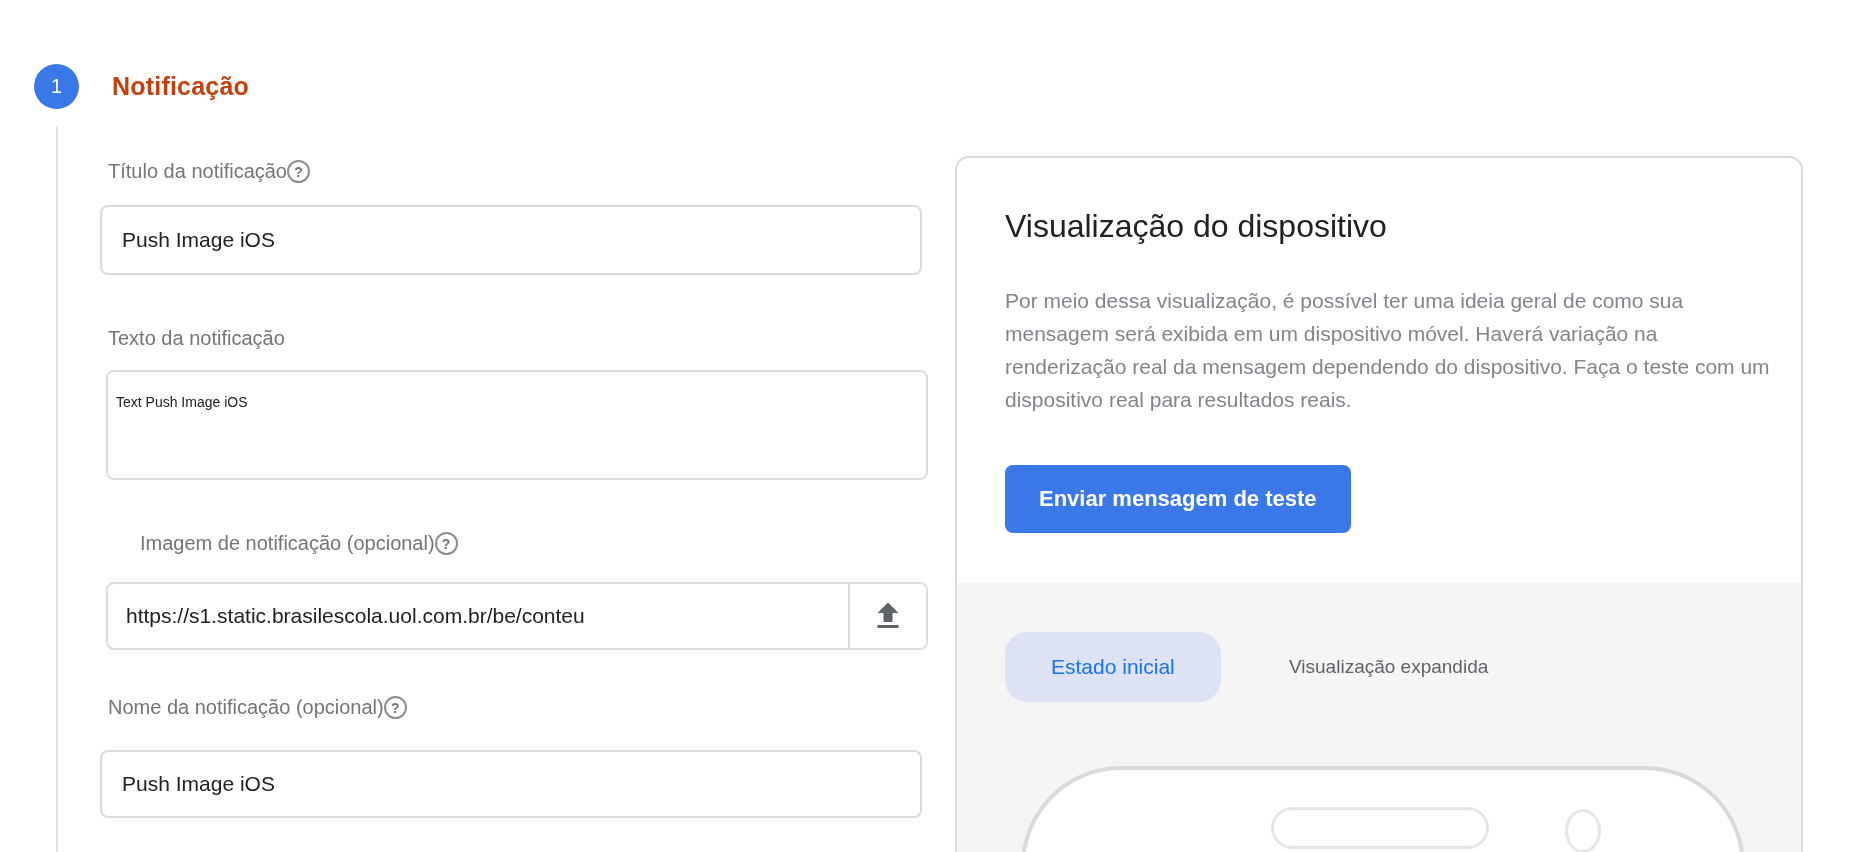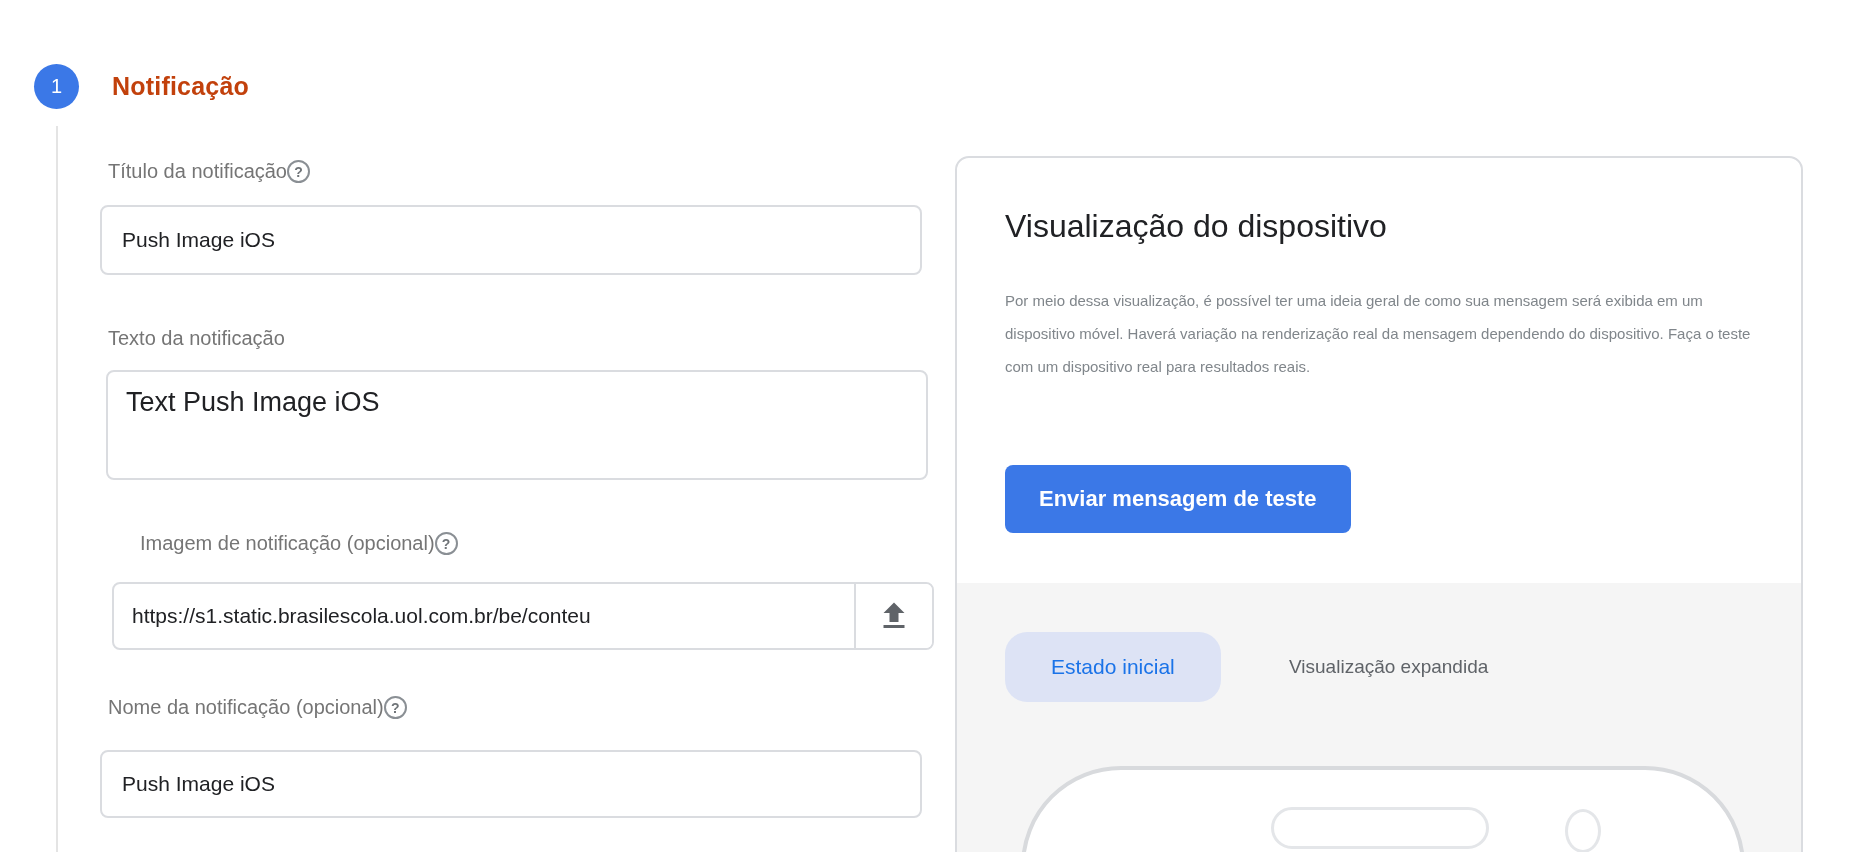--- a/index.html
+++ b/index.html
@@ -36,25 +36,25 @@
   
   .text-input {
     position:absolute; left:100px; width:822px; height:70px;
     border:2px solid #dadce0; border-radius:8px; background:#fff;
     font-family:inherit; font-size:21px; color:#202124; padding:0 20px; outline:none;
   }
   .in1 { top:205px; } .in4 { top:750px; height:68px; }
   .text-area {
     position:absolute; left:106px; top:370px; width:822px; height:110px;
     border:2px solid #dadce0; border-radius:8px; background:#fff;
-    font-family:inherit; font-size:27px; color:#202124; line-height:30px;
-    padding:15px 18px; resize:none; outline:none;
+    font-family:inherit; font-size:14px; color:#202124; line-height:30px;
+    padding:15px 8px; resize:none; outline:none;
   }
   .url-group {
-    position:absolute; left:112px; top:582px; width:822px; height:68px;
+    position:absolute; left:106px; top:582px; width:822px; height:68px;
     border:2px solid #dadce0; border-radius:8px; background:#fff; display:flex;
   }
   .url-input {
     flex:1; min-width:0; border:none; outline:none; background:transparent;
     font-family:inherit; font-size:21px; color:#202124; padding:0 4px 0 18px;
     white-space:nowrap; overflow:hidden;
   }
   .upload-btn {
     width:78px; border:none; border-left:2px solid #dadce0; background:#fff;
     border-radius:0 6px 6px 0; display:flex; align-items:center; justify-content:center;
@@ -62,21 +62,21 @@
   }
 
   
   .preview-card {
     position:absolute; left:955px; top:156px; width:848px; height:760px;
     border:2px solid #dadce0; border-radius:14px; background:#fff; overflow:hidden;
   }
   .preview-title { position:absolute; left:48px; top:50px; font-size:32px; color:#202124; }
   .preview-desc {
     position:absolute; left:48px; top:126px; width:770px;
-    font-size:15px; line-height:33px; color:#80868b;
+    font-size:21px; line-height:33px; color:#80868b;
   }
   .send-btn {
     position:absolute; left:48px; top:307px; height:68px; padding:0 34px;
     background:#3b78e7; border:none; border-radius:8px; color:#fff;
     font-family:inherit; font-size:22px; font-weight:bold; cursor:pointer;
   }
   .card-gray { position:absolute; left:0; right:0; top:425px; bottom:0; background:#f5f5f5; }
   .tab-active {
     position:absolute; left:48px; top:49px; height:70px; padding:0 46px;
     background:#dde3f5; border-radius:22px; color:#1a73e8; font-size:21px;

